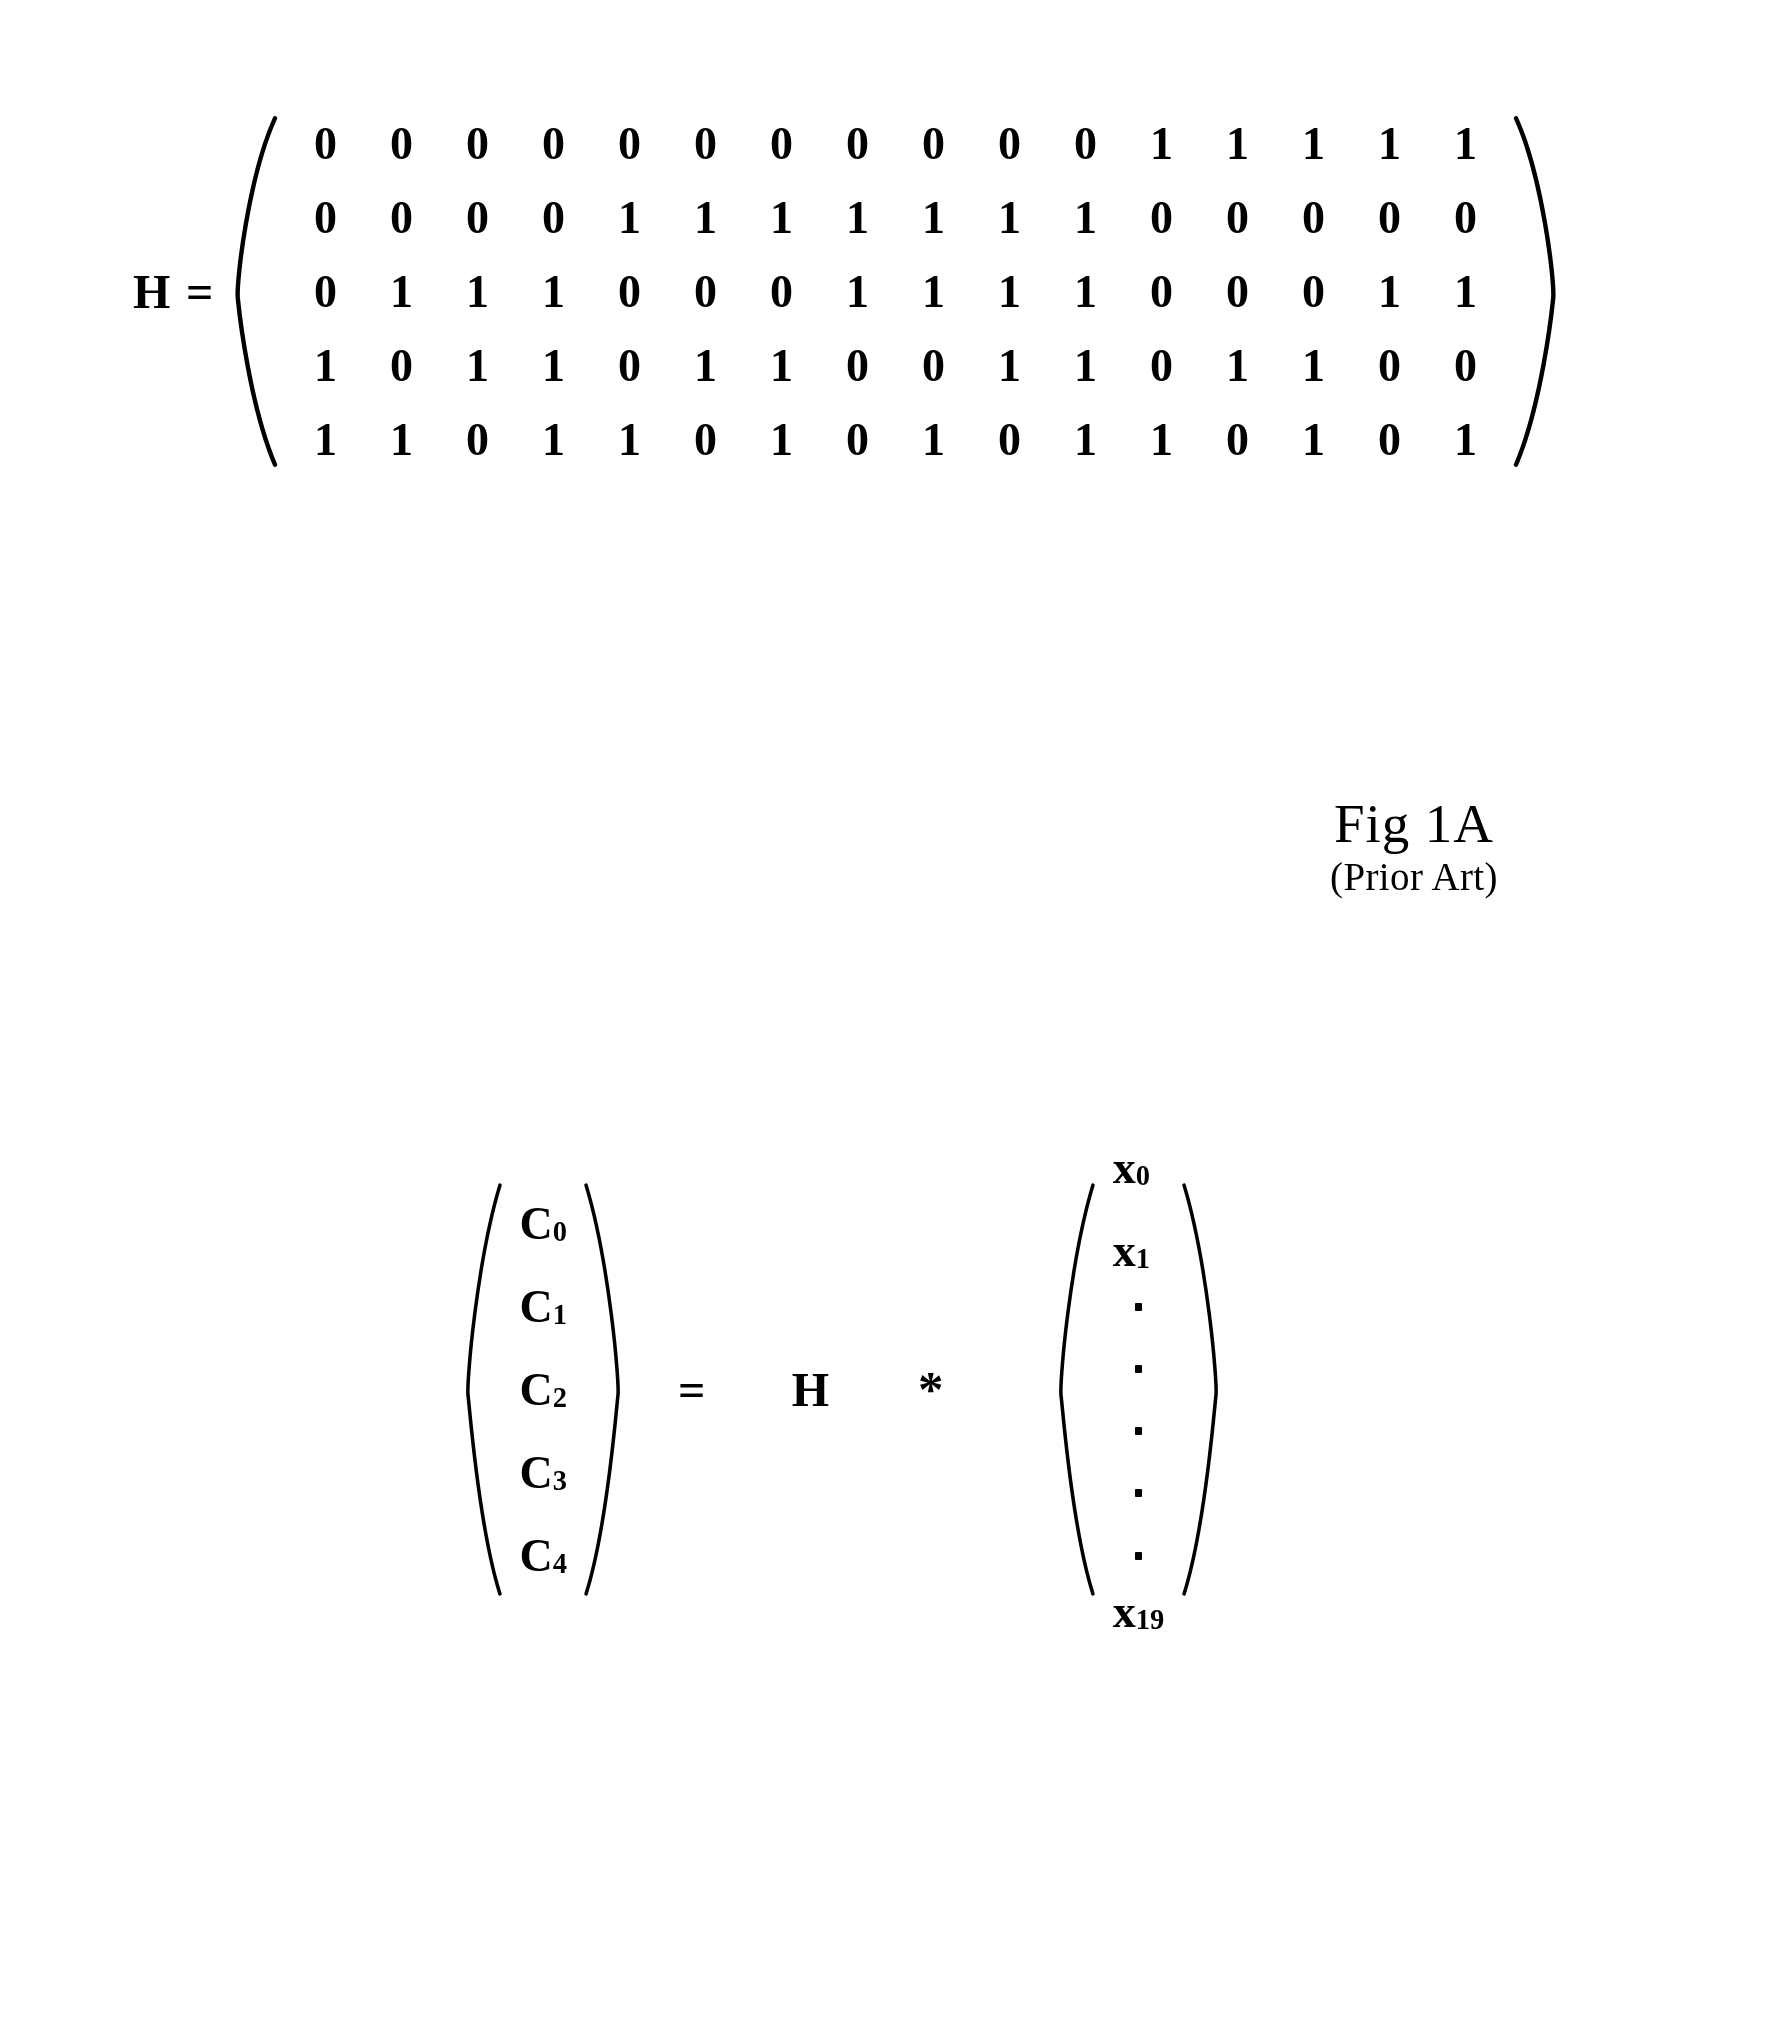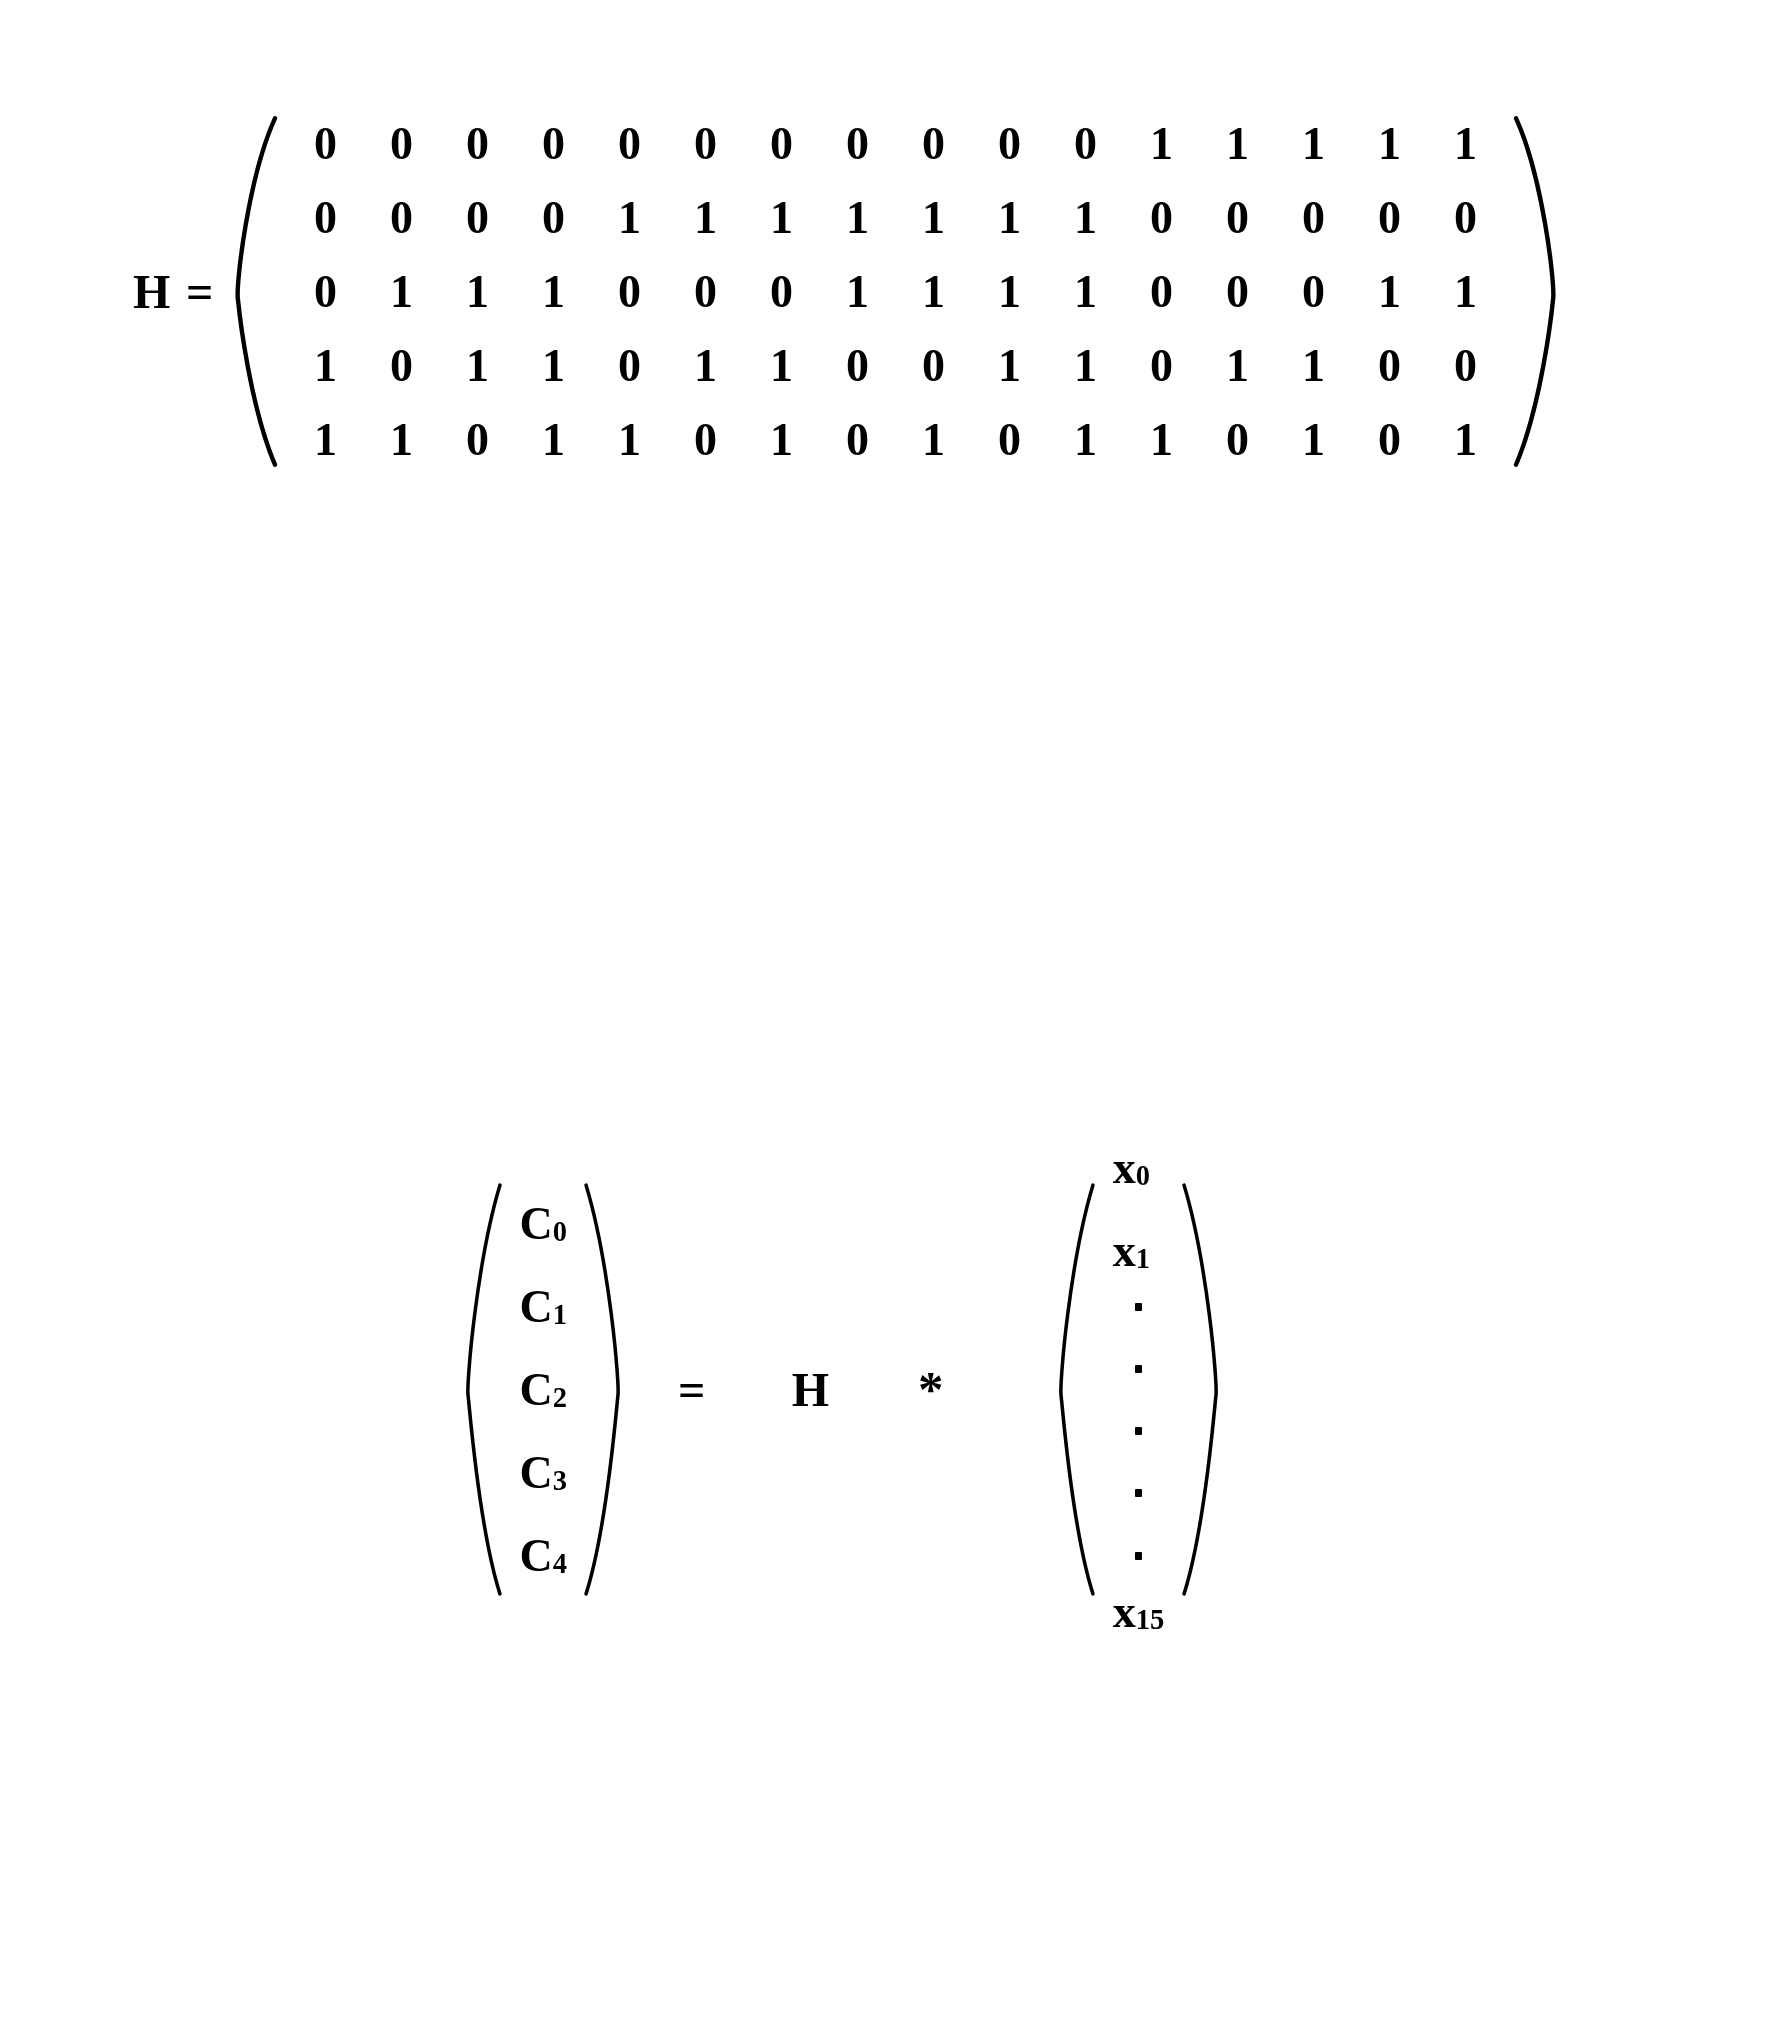--- a/index.html
+++ b/index.html
@@ -283,20 +283,24 @@
       </div>
 
     </div>
 
     <svg class="paren" width="53" height="355" viewBox="0 0 60 400" aria-hidden="true">
       <path d="M8 4 C 38 70, 52 190, 50 208 C 48 228, 36 330, 8 396" fill="none" stroke="#000" stroke-width="5" stroke-linecap="round"></path>
     </svg>
 
   </div>
 
+  <div class="caption" id="caption-1a">
+    <div class="cap-title">Fig 1A</div>
+    <div class="cap-sub">(Prior Art)</div>
+  </div>
 
 </div>
 
 <div id="fig1b">
 
   <div class="vec-equation">
 
     <div class="vector">
       <svg class="paren" width="46" height="417" viewBox="0 0 52 470" aria-hidden="true">
         <path d="M44 4 C 18 90, 6 228, 8 242 C 10 258, 20 390, 44 466" fill="none" stroke="#000" stroke-width="4" stroke-linecap="round"></path>
@@ -349,21 +353,21 @@
         </div>
         <div class="vec-dots">
           <span class="vec-dot"></span>
           <span class="vec-dot"></span>
           <span class="vec-dot"></span>
           <span class="vec-dot"></span>
           <span class="vec-dot"></span>
         </div>
         <div class="vec-item">
           <span>x</span>
-            <sub>15</sub>
+            <sub>19</sub>
         </div>
       </div>
       <svg class="paren" width="46" height="417" viewBox="0 0 52 470" aria-hidden="true">
         <path d="M8 4 C 34 90, 46 228, 44 242 C 42 258, 32 390, 8 466" fill="none" stroke="#000" stroke-width="4" stroke-linecap="round"></path>
       </svg>
     </div>
 
   </div>
 
 </div>

